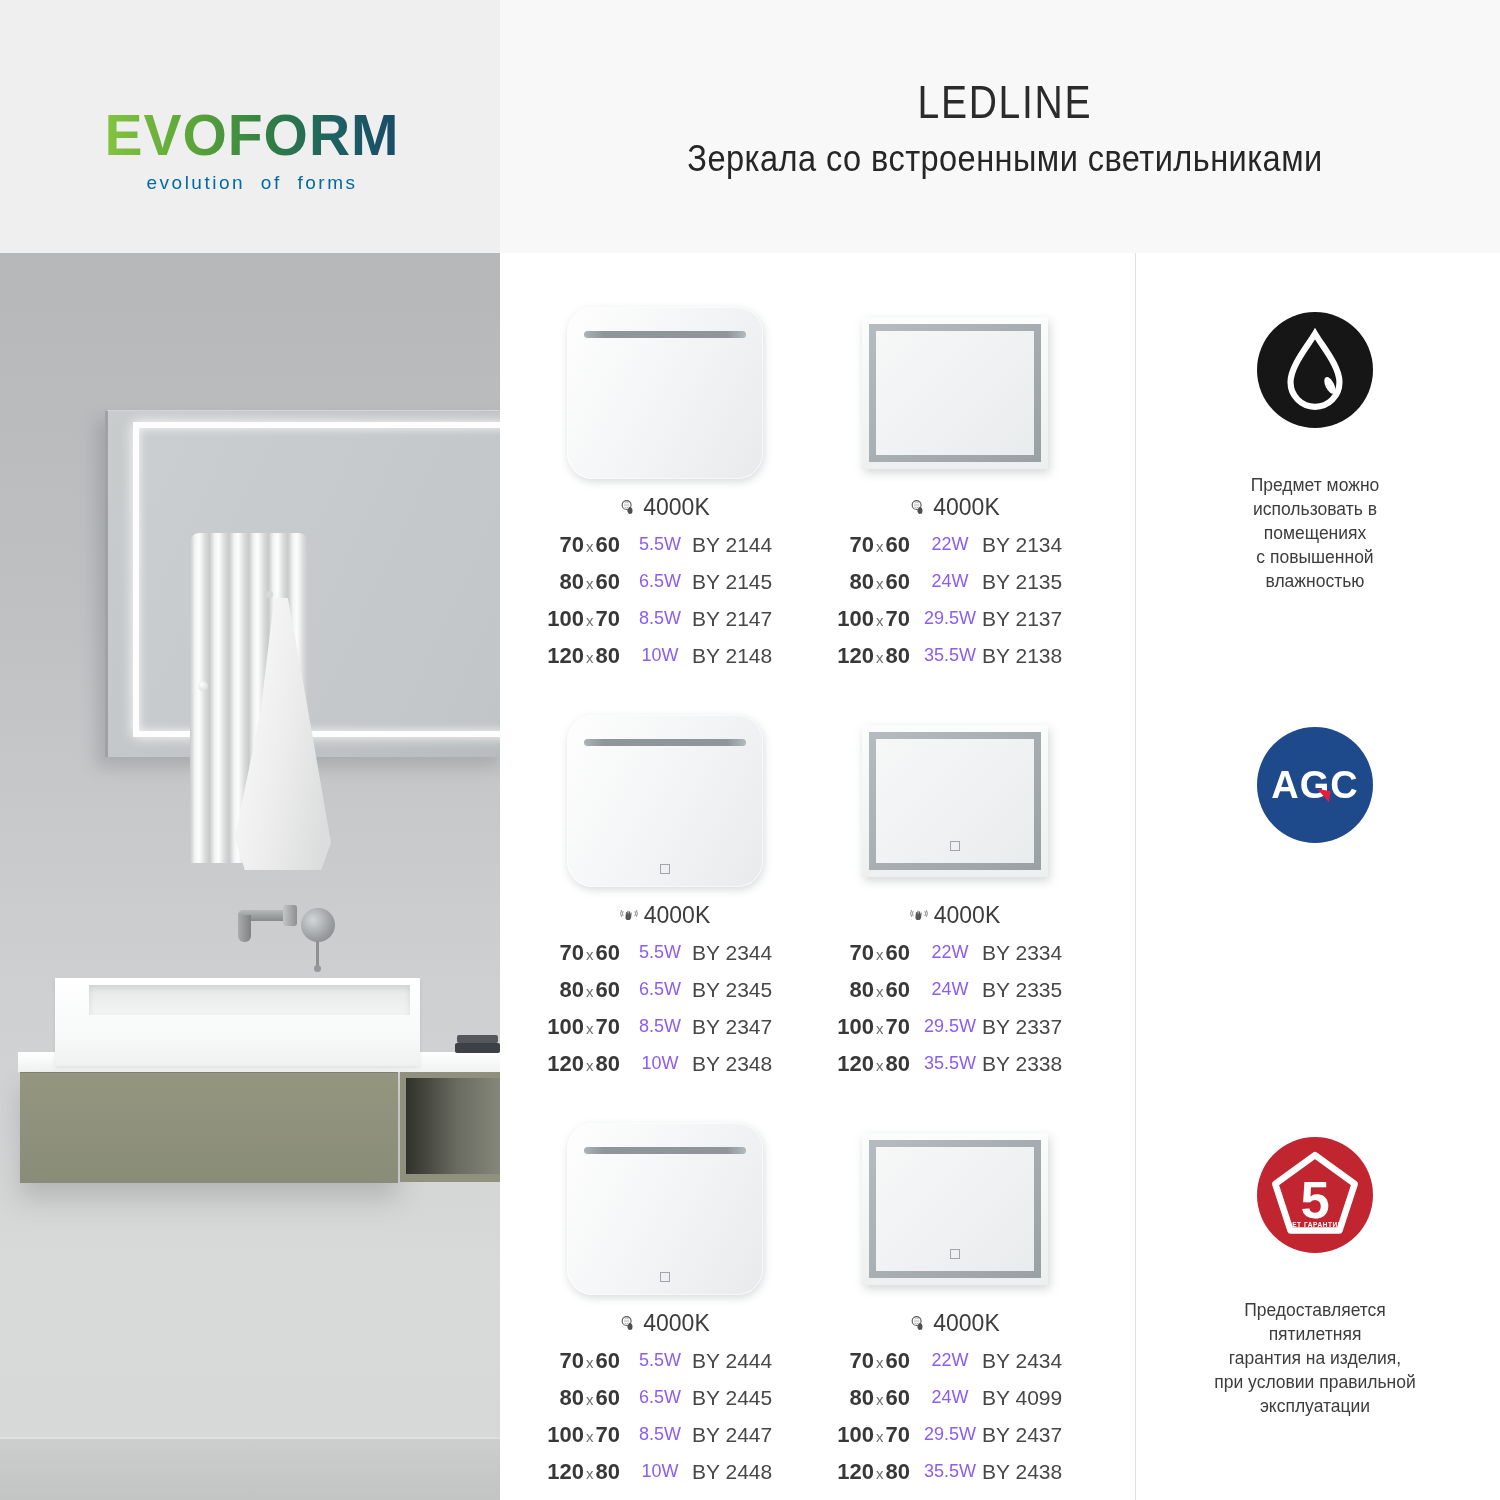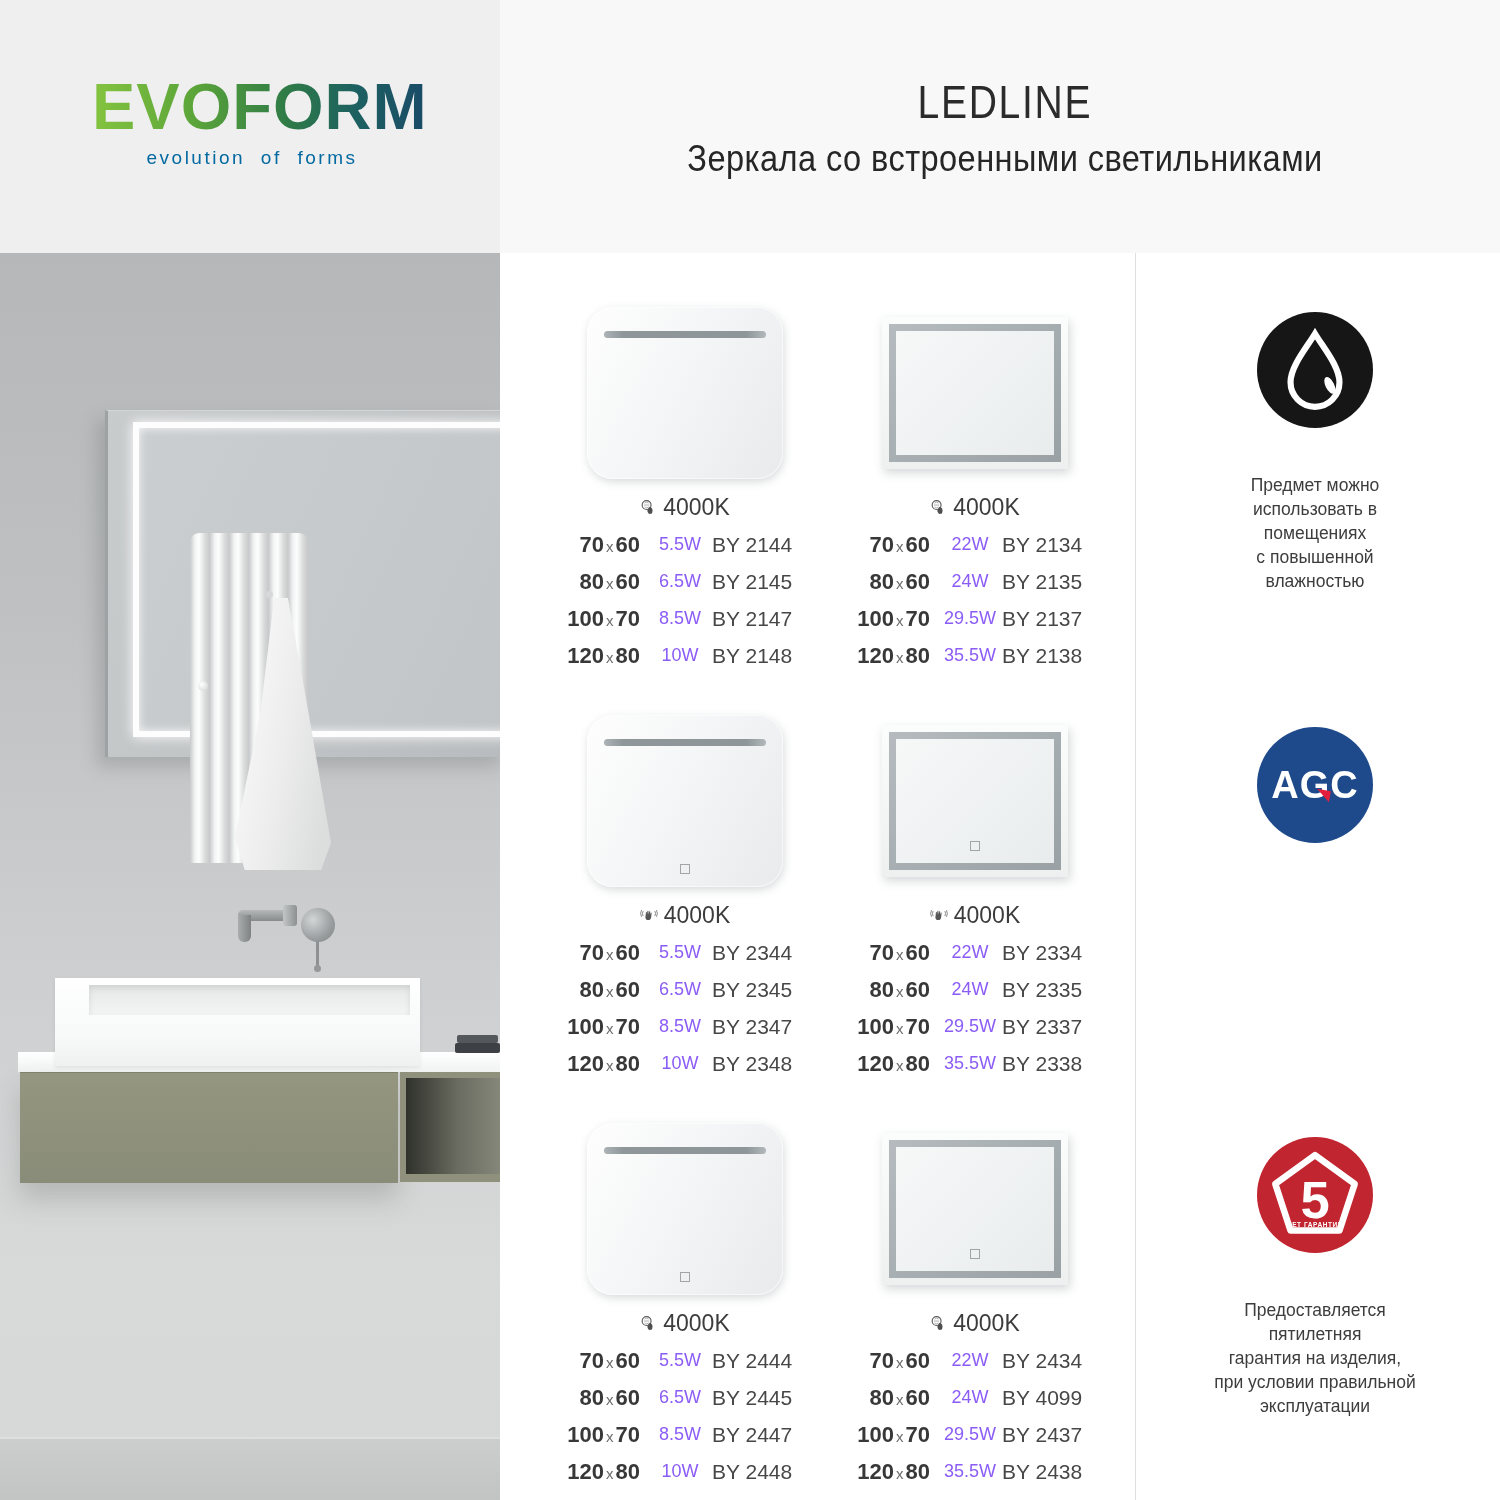--- a/index.html
+++ b/index.html
@@ -3,23 +3,23 @@
 <meta charset="utf-8">
 <style>
   html,body{margin:0;padding:0;background:#ffffff;}
   body{font-family:"Liberation Sans", sans-serif; -webkit-font-smoothing:antialiased;}
   .page{position:relative;width:1500px;height:1500px;background:#ffffff;overflow:hidden;}
 
   
   .band-left{position:absolute;left:0;top:0;width:500px;height:253px;background:#efefef;}
   .band-right{position:absolute;left:500px;top:0;width:1000px;height:253px;background:#f8f8f8;}
   .logo{position:absolute;left:92px;top:74px;width:320px;text-align:center;}
-  .logo-word{display:inline-block;font-size:65px;font-weight:700;letter-spacing:1px;
+  .logo-word{display:inline-block;font-size:57px;font-weight:700;letter-spacing:1px;
     background:linear-gradient(90deg,#85c440 0%,#5ba539 30%,#2f7b47 58%,#1d6161 78%,#1a4a68 100%);
-    -webkit-background-clip:text;background-clip:text;color:transparent;line-height:1;}
+    -webkit-background-clip:text;background-clip:text;color:transparent;line-height:1;margin-top:33px;}
   .logo-tagline{margin-top:8px;font-size:19px;color:#0369a1;letter-spacing:2.5px;word-spacing:8px;}
   .header-titles{position:absolute;left:540px;top:77px;width:930px;text-align:center;color:#2b2b2b;}
   .title-main{display:inline-block;font-size:46px;font-weight:400;letter-spacing:2px;transform:scaleX(.85);line-height:1.1;}
   .title-sub{display:inline-block;margin-top:10px;font-size:37px;font-weight:400;letter-spacing:.5px;transform:scaleX(.88);line-height:1.15;color:#262626;}
 
   
   .photo{position:absolute;left:0;top:253px;width:500px;height:1247px;overflow:hidden;
     background:linear-gradient(180deg,#b5b7b9 0%,#bec0c2 28%,#cdcfd0 58%,#d8d9d9 82%,#d6d7d7 100%);}
   .ph-mirror{position:absolute;left:105px;top:157px;width:400px;height:346px;
     background:linear-gradient(115deg,#c9cccd,#c0c3c5 60%,#b9bcbe);
@@ -59,21 +59,21 @@
   .ph-openunit{position:absolute;left:400px;top:819px;width:100px;height:110px;z-index:5;background:#8f917c;}
   .ph-openunit-inner{position:absolute;left:6px;right:0;top:6px;bottom:8px;
     background:linear-gradient(90deg,#2f312b,#6a6c61 55%,#85877b);}
   .ph-towelstack{position:absolute;left:455px;top:782px;width:45px;height:18px;z-index:7;}
   .ph-towelstack .t1{position:absolute;left:2px;top:0;width:41px;height:8px;border-radius:2px;background:#54575b;}
   .ph-towelstack .t2{position:absolute;left:0;top:8px;width:45px;height:10px;border-radius:2px;background:#3d4045;}
   .ph-floor{position:absolute;left:0;top:1184px;width:500px;height:63px;z-index:1;
     background:linear-gradient(180deg,#cccdcd,#c2c3c3);border-top:2px solid #dedfdf;}
 
   
-  .prow{position:absolute;left:540px;width:580px;display:flex;}
+  .prow{position:absolute;left:520px;width:580px;display:flex;}
   .prow[data-row="0"]{top:300px;}
   .prow[data-row="1"]{top:708px;}
   .prow[data-row="2"]{top:1116px;}
   .pcell{width:290px;display:flex;flex-direction:column;align-items:center;}
   .mirror-slot{height:186px;display:flex;align-items:center;justify-content:center;margin-bottom:8px;width:100%;}
   .mirrorA{position:relative;width:196px;height:172px;border-radius:26px;
     background:linear-gradient(118deg,#fefefe 0%,#f4f5f6 48%,#e8eaeb 100%);
     box-shadow:1px 3px 8px rgba(120,125,128,.28), inset 0 0 0 1px rgba(255,255,255,.6);}
   .mA-strip{position:absolute;left:17px;right:17px;top:24px;height:7px;border-radius:4px;
     background:linear-gradient(90deg,#adb3b6,#8e969a 12%,#8e969a 88%,#b3b9bb);}

